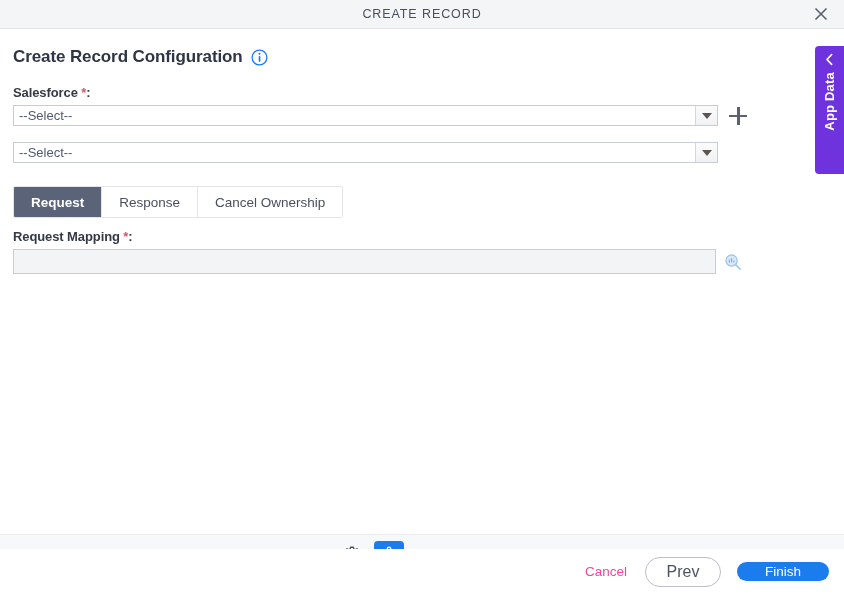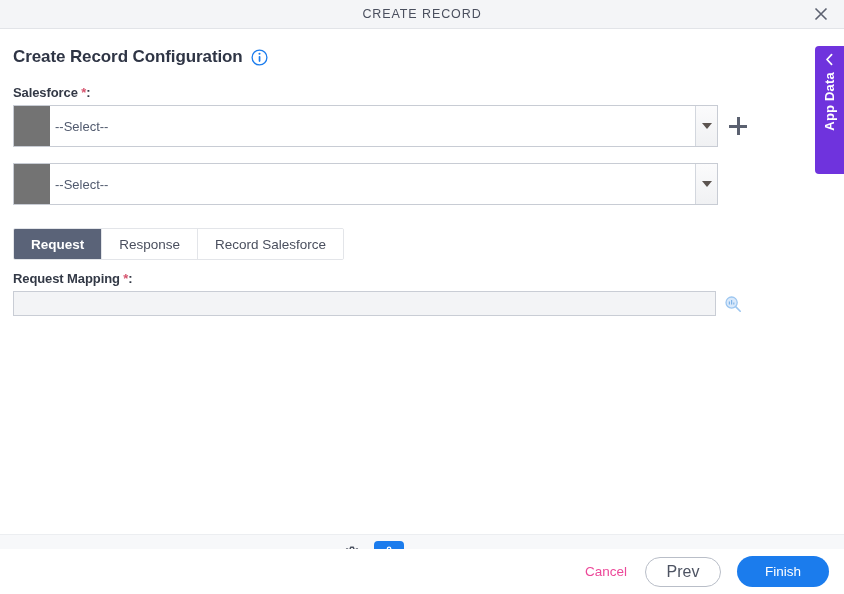--- a/index.html
+++ b/index.html
@@ -75,24 +75,23 @@
   .req-star { color: #d6536d; font-weight: bold; }
 
   .select-row {
     display: flex;
     align-items: center;
     gap: 11px;
   }
   .select-wrap {
     position: relative;
     display: flex;
-    height: 42px;
+    height: 21px;
     border: 1px solid #c8ccd4;
     background: #737373;
-    padding-left: 36px;
   }
   .select-wrap.w-salesforce { width: 705px; }
   .select-wrap.w-entity { width: 705px; }
   .select-value {
     flex: 1;
     display: flex;
     align-items: center;
     padding-left: 5px;
     font-size: 13px;
     color: #515a6e;
@@ -233,21 +232,21 @@
     border-radius: 15px;
     border: 1px solid #b9bec8;
     background: #ffffff;
     color: #4d5362;
     font-size: 16px;
     cursor: pointer;
     font-family: "Liberation Sans", sans-serif;
   }
   .btn-finish {
     min-width: 92px;
-    height: 31px;
+    height: 19px;
     border-radius: 16px;
     border: none;
     background: #1b7ced;
     color: #ffffff;
     font-size: 13.5px;
     cursor: pointer;
     font-family: "Liberation Sans", sans-serif;
   }
 
   
@@ -322,21 +321,21 @@
         <div class="select-arrow">
           <span class="tri"></span>
         </div>
       </div>
     </div>
   </div>
 
   <div class="tabs">
     <div class="tab active">Request</div>
     <div class="tab">Response</div>
-    <div class="tab">Record Salesforce</div>
+    <div class="tab">Cancel Ownership</div>
   </div>
 
   <div class="mapping-block">
     <div class="field-label">
       <span>Request Mapping</span>
       <span class="req-star">*</span><span>:</span>
     </div>
     <div class="mapping-row">
       <input class="mapping-input" type="text" placeholder="" style="">
       <svg class="search-icon" width="18" height="18" viewBox="0 0 18 18">

